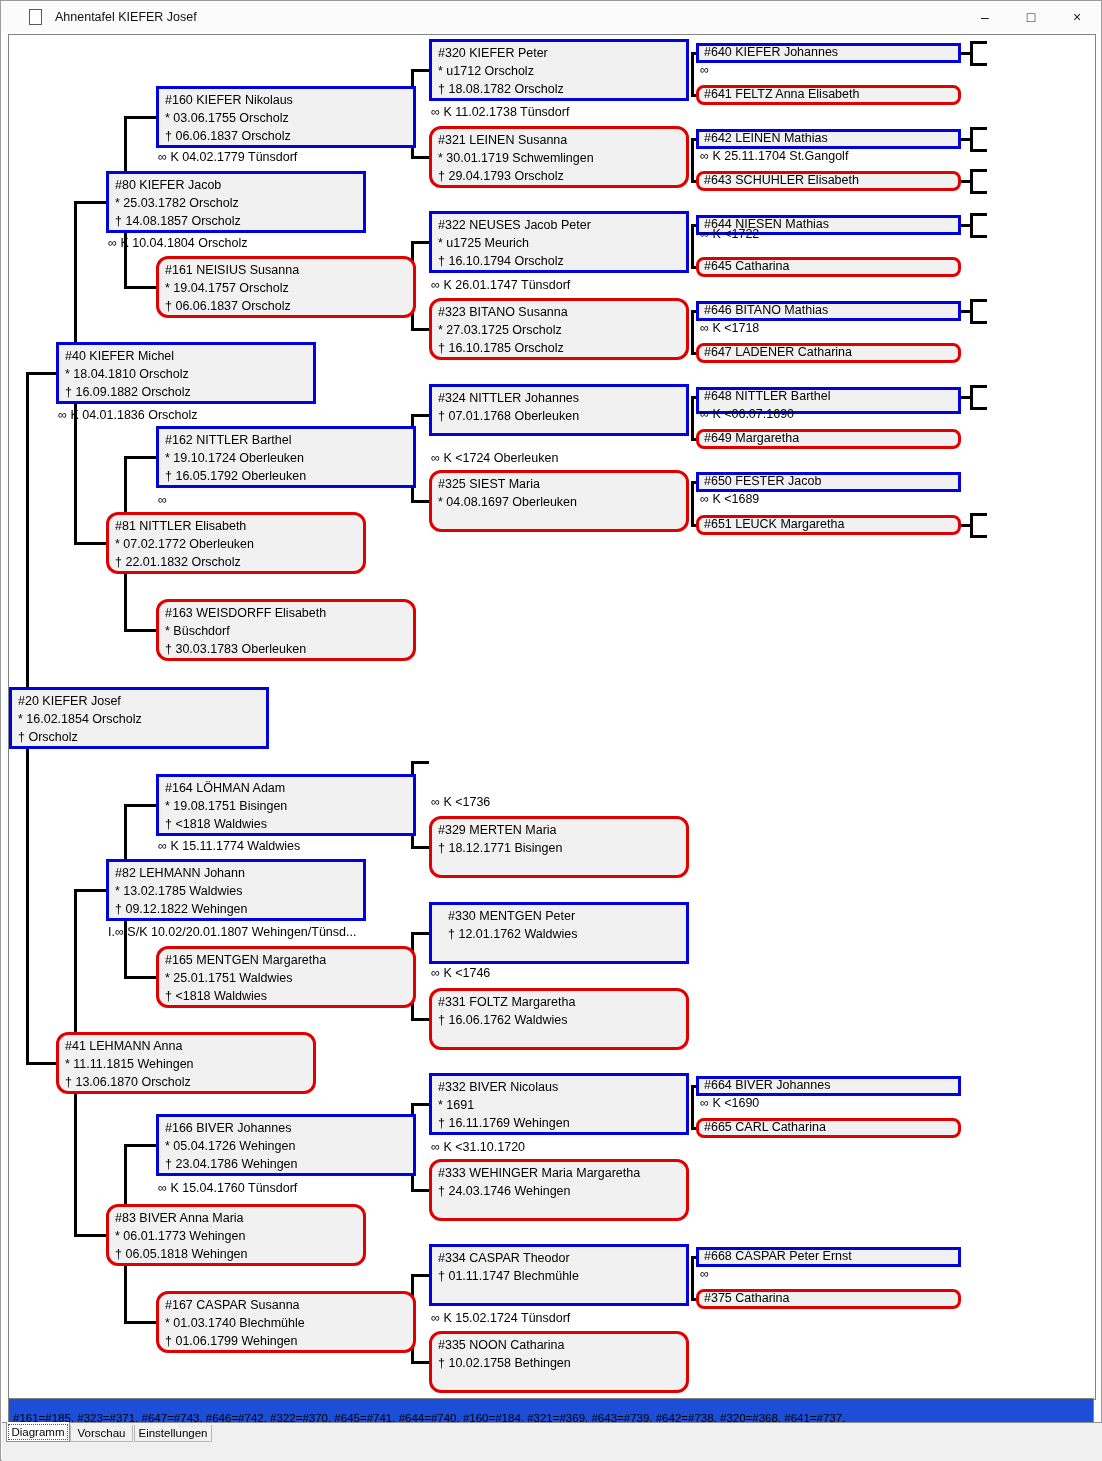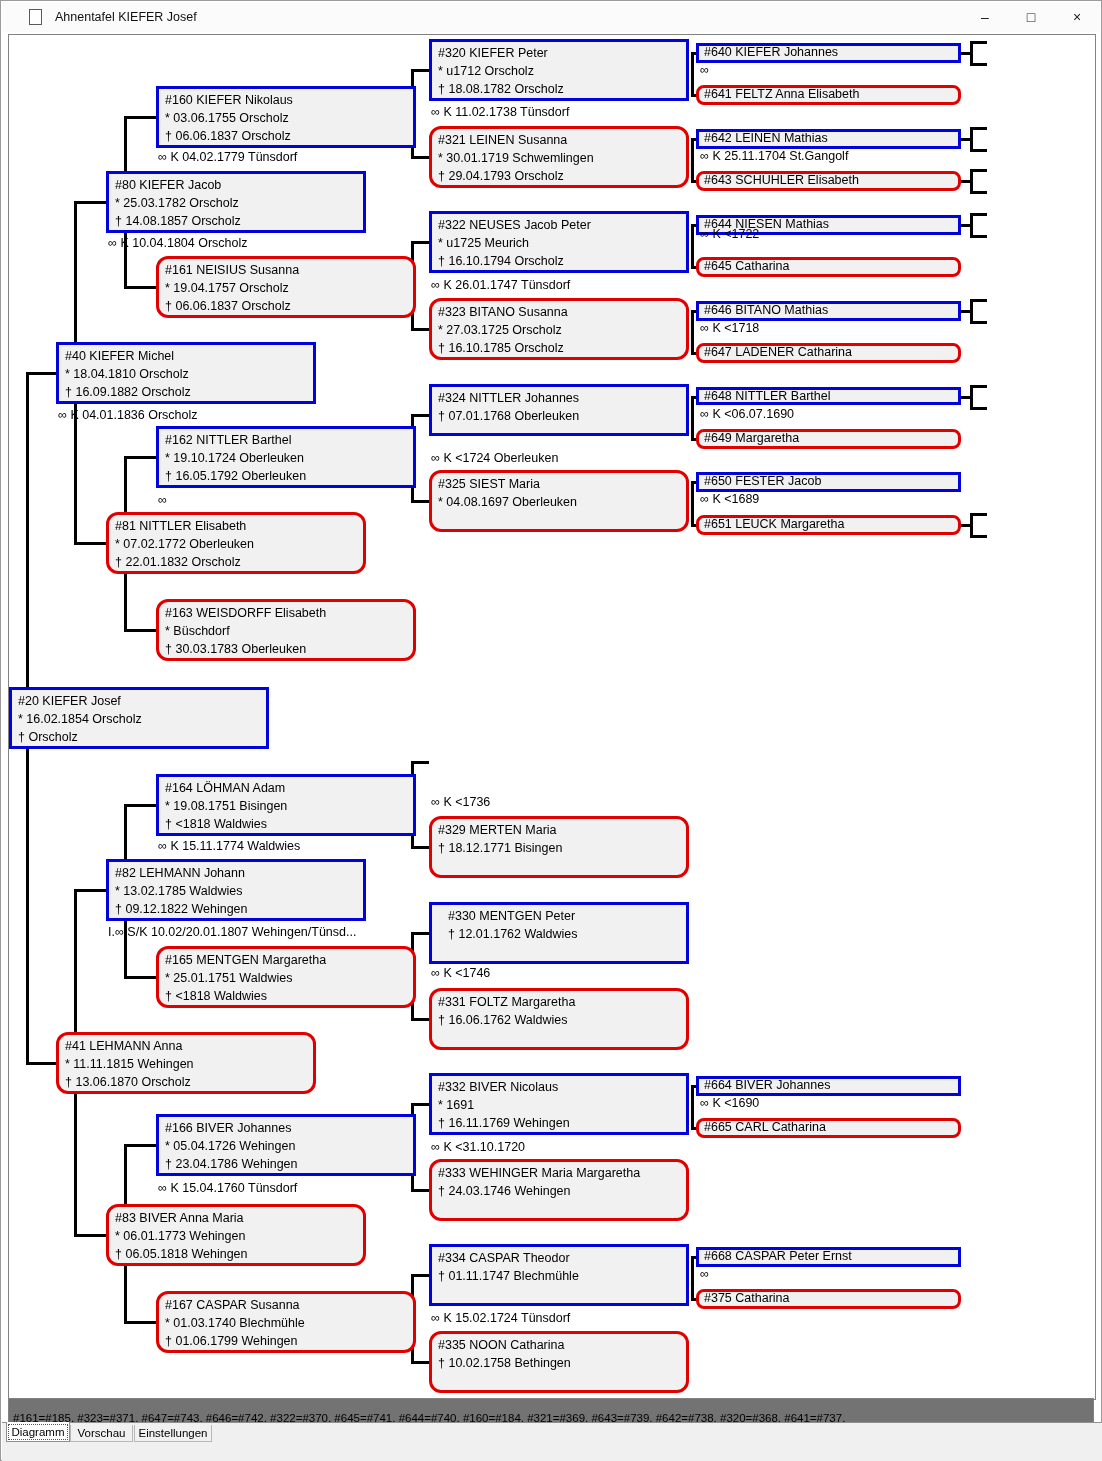--- a/index.html
+++ b/index.html
@@ -16,21 +16,21 @@
   .canvas{position:absolute;left:0;top:0;width:1102px;height:1461px;pointer-events:none;}
   .canvas *{pointer-events:auto;}
   .seg{position:absolute;background:var(--line);}
   .person{position:absolute;background:var(--boxfill);border:3px solid;box-sizing:border-box;
           overflow:hidden;white-space:nowrap;font-size:12.5px;line-height:18px;padding:2px 4px 0 6px;color:#000;}
   .person.m{border-color:var(--male);border-radius:0;}
   .person.f{border-color:var(--female);border-radius:12px;}
   .person.single{line-height:13px;padding:0 4px 0 5px;}
   .person.single.f{border-radius:8px;}
   .marriage{position:absolute;font-size:12.5px;color:#000;white-space:nowrap;}
-  .statusrow{position:absolute;left:7px;top:1397px;width:1086px;height:40px;background:#737373;
+  .statusrow{position:absolute;left:7px;top:1397px;width:1086px;height:40px;background:#1d4ed8;
              border:1px solid #828282;box-sizing:border-box;display:flex;align-items:center;}
   .statusrow span{margin-left:4px;font-size:11.5px;color:#000;white-space:nowrap;}
   .tabstrip-bg{position:absolute;left:1px;top:1421px;width:1100px;height:39px;background:#f0f0f0;}
   .tabstrip-line{position:absolute;left:1px;top:1421px;width:1100px;height:1px;background:#8f8f8f;}
   .tab{position:absolute;box-sizing:border-box;font-size:11.5px;color:#000;display:flex;align-items:center;justify-content:center;}
   .tab.active{top:1421px;height:20px;background:#fff;border:1px solid #8f8f8f;border-top:none;
               outline:1px dotted #555;outline-offset:-3px;}
   .tab.inactive{top:1424px;height:17px;background:#f1f1f1;border:1px solid #b8b8b8;border-top:none;}
 </style>
 </head>
@@ -291,21 +291,21 @@
       <div class="person m single" style="left: 695px; top: 300px; width: 265px; height: 20px;">
         <div>#646 BITANO Mathias</div>
       </div>
       <div class="seg" style="left: 960px; top: 309px; width: 11px; height: 3px;"></div>
       <div class="seg" style="left: 969px; top: 298px; width: 3px; height: 25px;"></div>
       <div class="seg" style="left: 969px; top: 298px; width: 17px; height: 3px;"></div>
       <div class="seg" style="left: 969px; top: 320px; width: 17px; height: 3px;"></div>
       <div class="person f single" style="left: 695px; top: 342px; width: 265px; height: 20px;">
         <div>#647 LADENER Catharina</div>
       </div>
-      <div class="person m single" style="left: 695px; top: 386px; width: 265px; height: 18px;">
+      <div class="person m single" style="left: 695px; top: 386px; width: 265px; height: 27px;">
         <div>#648 NITTLER Barthel</div>
       </div>
       <div class="seg" style="left: 960px; top: 395px; width: 11px; height: 3px;"></div>
       <div class="seg" style="left: 969px; top: 384px; width: 3px; height: 25px;"></div>
       <div class="seg" style="left: 969px; top: 384px; width: 17px; height: 3px;"></div>
       <div class="seg" style="left: 969px; top: 406px; width: 17px; height: 3px;"></div>
       <div class="person f single" style="left: 695px; top: 428px; width: 265px; height: 20px;">
         <div>#649 Margaretha</div>
       </div>
       <div class="person m single" style="left: 695px; top: 471px; width: 265px; height: 20px;">

